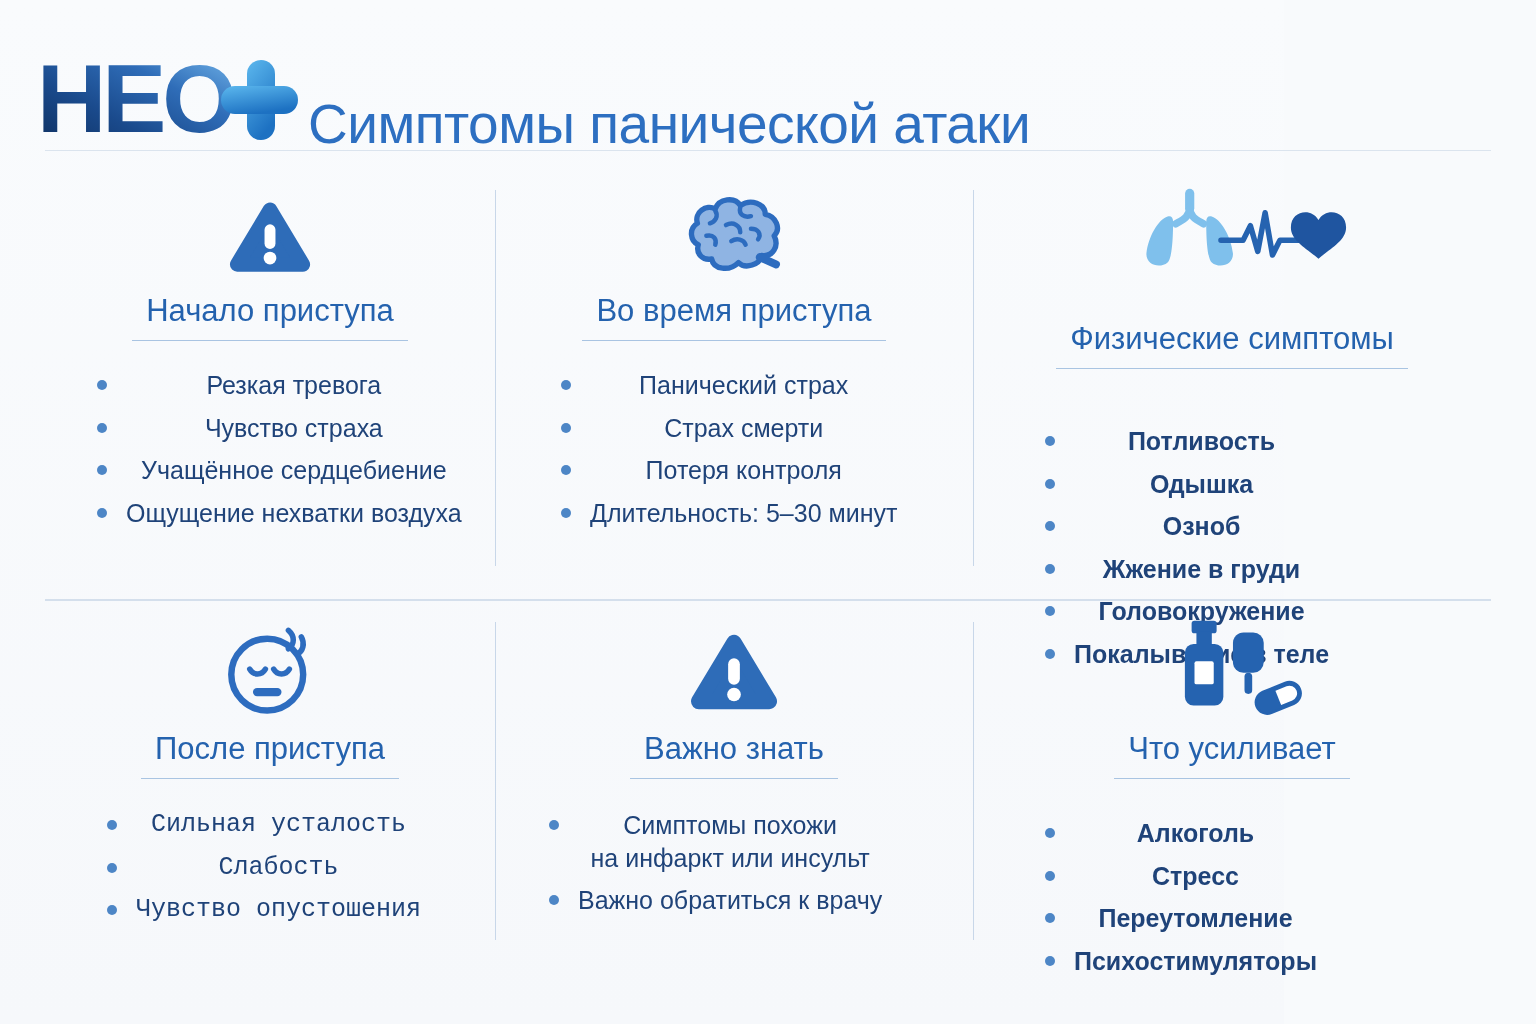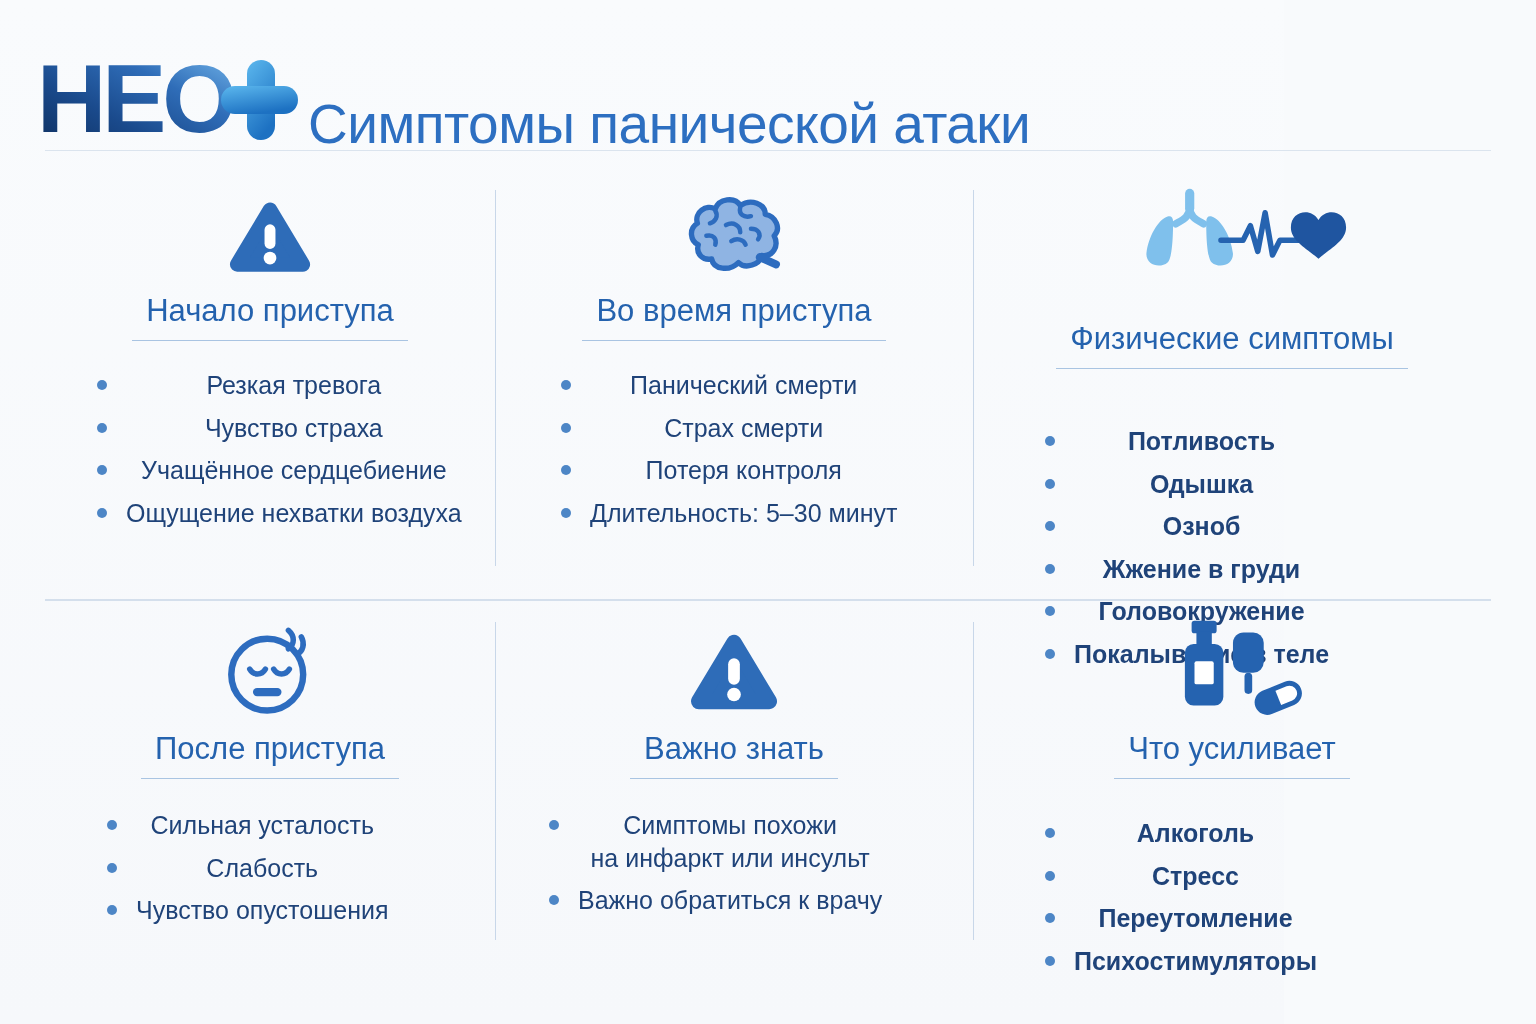--- a/index.html
+++ b/index.html
@@ -41,21 +41,21 @@
   .sec-title{
     margin:0;font-size:31px;font-weight:normal;color:#2462ae;
     padding:4px 14px 11px;border-bottom:1px solid #a9c4e2;
     white-space:nowrap;
   }
 
   .items{list-style:none;margin:28px 0 0;padding:0;align-self:flex-start;}
   .s1 .items{margin-left:50px;}
   .s2 .items{margin-left:64px;}
   .s3 .items{margin-left:70px;font-weight:bold;}
-  .s4 .items{margin-left:60px;margin-top:30px;}
+  .s4 .items{margin-left:60px;margin-top:30px;font-family:Liberation Mono, monospace;}
   .s5 .items{margin-left:52px;margin-top:30px;}
   .s6 .items{margin-left:70px;margin-top:38px;font-weight:bold;}
 
   .items li{
     position:relative;padding-left:31px;margin-bottom:10px;
     font-size:25px;line-height:1.3;color:#1f4379;text-align:center;
   }
   .items li::before{
     content:"";position:absolute;left:2px;top:11px;
     width:10px;height:10px;border-radius:50%;background:#4d86c6;
@@ -124,21 +124,21 @@
           <path d="M56,40 C64,36 72,40 72,48"></path>
           <path d="M34,52 C42,50 46,56 44,62"></path>
           <path d="M62,58 C68,54 76,56 78,62"></path>
           <path d="M84,44 C92,44 96,50 92,56"></path>
         </g>
         <path d="M94,76 L112,84" stroke="#2d6cbf" stroke-width="9" stroke-linecap="round"></path>
       </svg>
     </div>
     <h2 class="sec-title">Во время приступа</h2>
     <ul class="items">
-      <li><span>Панический смерти</span></li>
+      <li><span>Панический страх</span></li>
       <li><span>Страх смерти</span></li>
       <li><span>Потеря контроля</span></li>
       <li><span>Длительность: 5–30 минут</span></li>
     </ul>
   </section>
 
   <section class="cell s3">
     <div class="icon-box">
       <svg width="246" height="92" viewBox="0 0 260 100" aria-hidden="true">
         <rect x="79" y="2" width="10" height="26" rx="5" fill="#7fc0ec"></rect>

